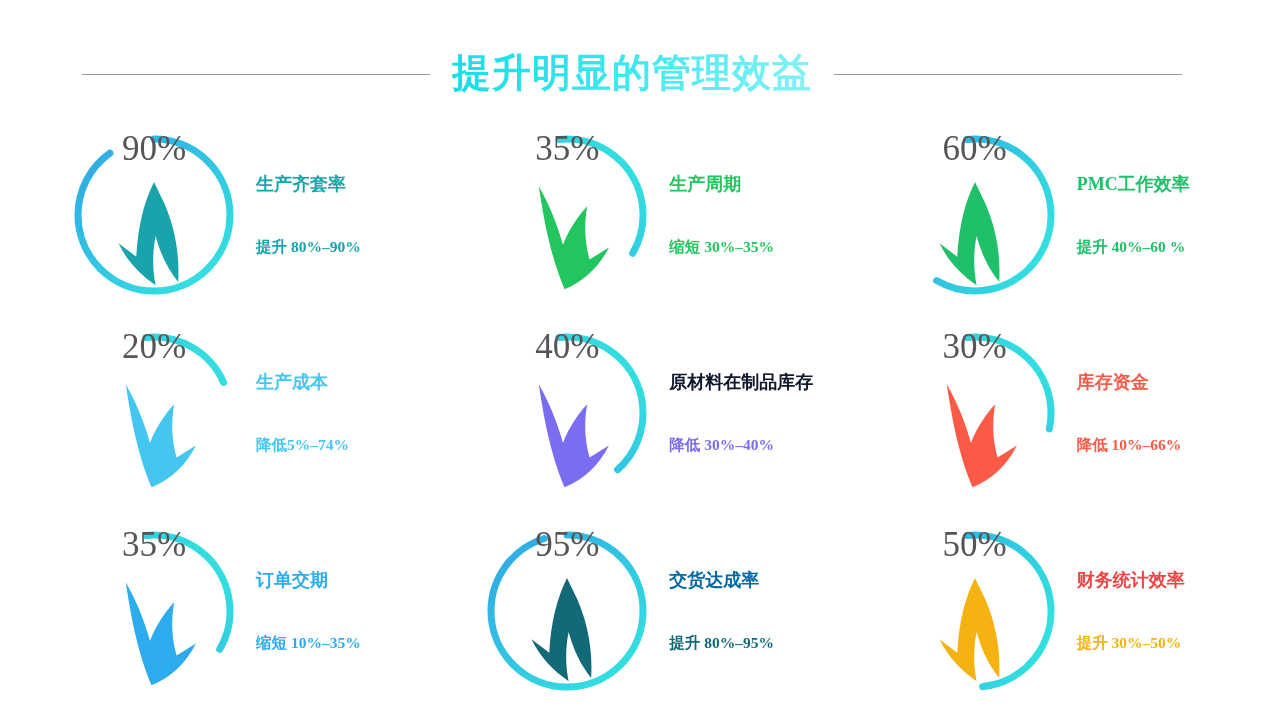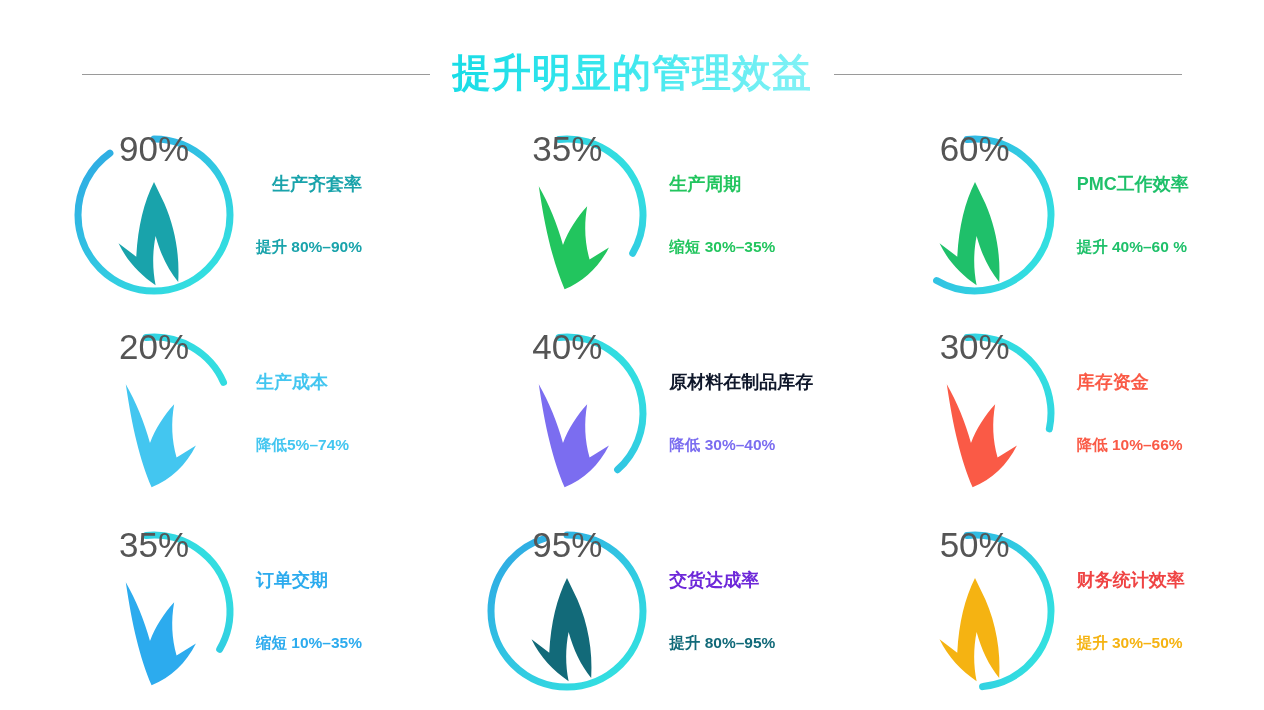--- a/index.html
+++ b/index.html
@@ -51,20 +51,21 @@
   
   .grid {
     position: absolute;
     left: 0;
     top: 116px;
     width: 1264px;
     height: 594px;
     display: grid;
     grid-template-columns: repeat(3, 1fr);
     grid-template-rows: repeat(3, 198px);
+    font-family: Liberation Serif, serif;
   }
   .card {
     position: relative;
     display: flex;
     align-items: center;
     padding-left: 72px;
     box-sizing: border-box;
   }
   .gauge {
     position: relative;
@@ -151,21 +152,21 @@
         <circle class="arc" cx="84" cy="84" r="76" fill="none" stroke="url(#g0)" stroke-width="7" stroke-linecap="round" transform="rotate(-90 84 84)" stroke-dasharray="429.7698750110837 47.75220833456484"></circle>
       </svg>
       <div class="gauge-center">
         <div class="gauge-value">90%</div>
         <svg class="arrow" viewBox="0 0 32 32">
             <path d="M16 3 C13.5 8 12 14 11.6 21.5 L7.2 18.2 C9.3 22.6 12.6 26 16.4 28.6 C15.6 24.6 15.6 20.4 16.4 16.4 C17.6 20.8 19.4 24.6 22 27.8 C22.4 21 21.2 14.4 18.6 8.4 Z" fill="#19a3ab"></path>
           </svg>
       </div>
     </div>
     <div class="card-text">
-      <div class="card-title" style="color: rgb(25, 163, 171); text-align: right;">生产齐套率</div>
+      <div class="card-title" style="color: rgb(25, 163, 171);">生产齐套率</div>
       <div class="card-sub" style="color: rgb(25, 163, 171);">提升 80%–90%</div>
     </div>
   </div>
 
   <div class="card col-2">
     <div class="gauge">
       <svg viewBox="0 0 168 168">
         <defs>
           <linearGradient id="g1" x1="0.3" y1="0" x2="0.9" y2="1">
             <stop offset="0" stop-color="#2fa8e4"></stop>
@@ -319,21 +320,21 @@
         <circle class="arc" cx="84" cy="84" r="76" fill="none" stroke="url(#g7)" stroke-width="7" stroke-linecap="round" transform="rotate(-90 84 84)" stroke-dasharray="453.6459791783661 23.87610416728245"></circle>
       </svg>
       <div class="gauge-center">
         <div class="gauge-value">95%</div>
         <svg class="arrow" viewBox="0 0 32 32">
             <path d="M16 3 C13.5 8 12 14 11.6 21.5 L7.2 18.2 C9.3 22.6 12.6 26 16.4 28.6 C15.6 24.6 15.6 20.4 16.4 16.4 C17.6 20.8 19.4 24.6 22 27.8 C22.4 21 21.2 14.4 18.6 8.4 Z" fill="#126a79"></path>
           </svg>
       </div>
     </div>
     <div class="card-text">
-      <div class="card-title" style="color: #6d28d9;">交货达成率</div>
+      <div class="card-title" style="color: #0369a1;">交货达成率</div>
       <div class="card-sub" style="color: rgb(18, 106, 121);">提升 80%–95%</div>
     </div>
   </div>
 
   <div class="card col-3">
     <div class="gauge">
       <svg viewBox="0 0 168 168">
         <defs>
           <linearGradient id="g8" x1="0.75" y1="0" x2="0.2" y2="1">
             <stop offset="0" stop-color="#2fa8e4"></stop>

